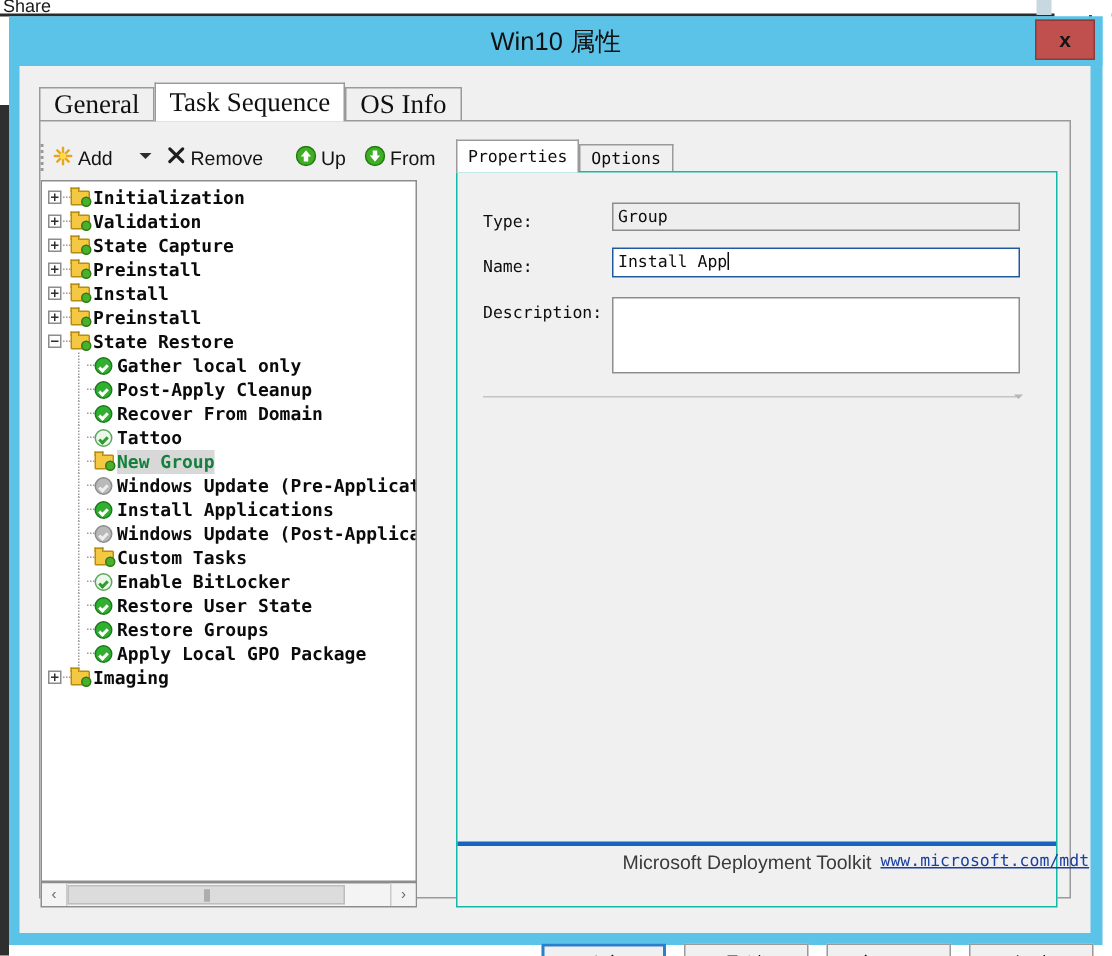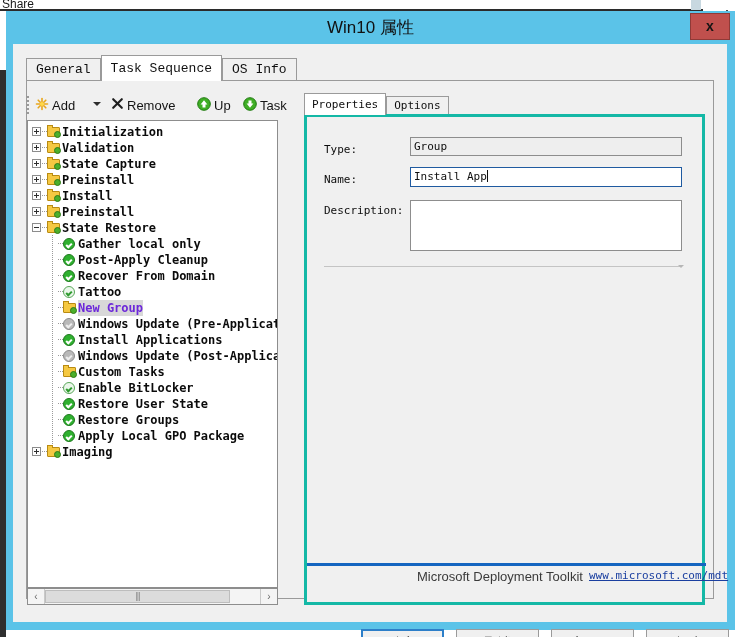--- a/index.html
+++ b/index.html
@@ -89,22 +89,22 @@
   }
   .tab {
     display: inline-block;
     height: 23px;
     margin-top: 3px;
     padding: 0 9px;
     background: #f0f0f0;
     border: 1px solid #9a9a9a;
     border-bottom: none;
     box-sizing: border-box;
-    font-family: Liberation Mono, monospace;
-    font-size: 13px;
+    font-family: Liberation Serif, serif;
+    font-size: 18px;
     line-height: 21px;
     color: #101010;
     cursor: pointer;
     vertical-align: bottom;
   }
   .tab.active {
     background: #ffffff;
     height: 26px;
     margin-top: 0;
     line-height: 25px;
@@ -202,21 +202,21 @@
   }
   .tnode .vline {
     position: absolute; top: -1px; width: 1px; height: 17px;
     border-left: 1px dotted #9a9a9a;
   }
   .tnode .tlabel {
     position: absolute; top: 0;
   }
   .tnode .tlabel.sel {
     background: #d8d8d8;
-    color: #6d28d9;
+    color: #15803d;
   }
   .tico { position: absolute; top: 1px; width: 14px; height: 13px; }
 
   
   .ic-folder {
     position: absolute; left: 0; top: 2px;
     width: 13px; height: 10px;
     background: #f5c842;
     border: 1px solid #b98b12;
     border-radius: 0 1px 1px 1px;
@@ -299,21 +299,21 @@
     cursor: pointer; vertical-align: bottom;
   }
   .subtab.active {
     background: #ffffff; height: 22px; margin-top: 0; line-height: 21px;
     position: relative; z-index: 3;
   }
   #subpanel {
     position: absolute; left: 0; top: 21px;
     width: 401px; height: 491px;
     background: #f0f0f0;
-    border: 3px solid #14b8a6;
+    border: 1px solid #14b8a6;
     box-sizing: border-box;
   }
 
   .field-label {
     position: absolute;
     font-family: "DejaVu Sans Mono", monospace;
     font-size: 11px; color: #0d0d0d;
   }
   #lbl-type { left: 17px; top: 26px; }
   #lbl-name { left: 17px; top: 56px; }
@@ -478,21 +478,21 @@
         <span>Up</span>
       </div>
 
       <div class="tb-item" id="tb-down">
         <span class="ico">
           <svg width="14" height="14" viewBox="0 0 14 14">
             <circle cx="7" cy="7" r="6.3" fill="#3fae25" stroke="#1f7a0f" stroke-width="1"></circle>
             <path d="M7 10.8 L3.6 6.6 H5.5 V3.4 H8.5 V6.6 H10.4 Z" fill="#ffffff"></path>
           </svg>
         </span>
-        <span>Task</span>
+        <span>From</span>
       </div>
     </div>
 
     <div id="tree-wrap">
       <div id="tree">
           <div class="tnode">
             <span class="expander plus" style="left: 4px;"></span>
             <span class="dotline" style="left: 14px;"></span>
             <span class="tico" style="left: 19px;">
               <span class="ic-folder"></span>

